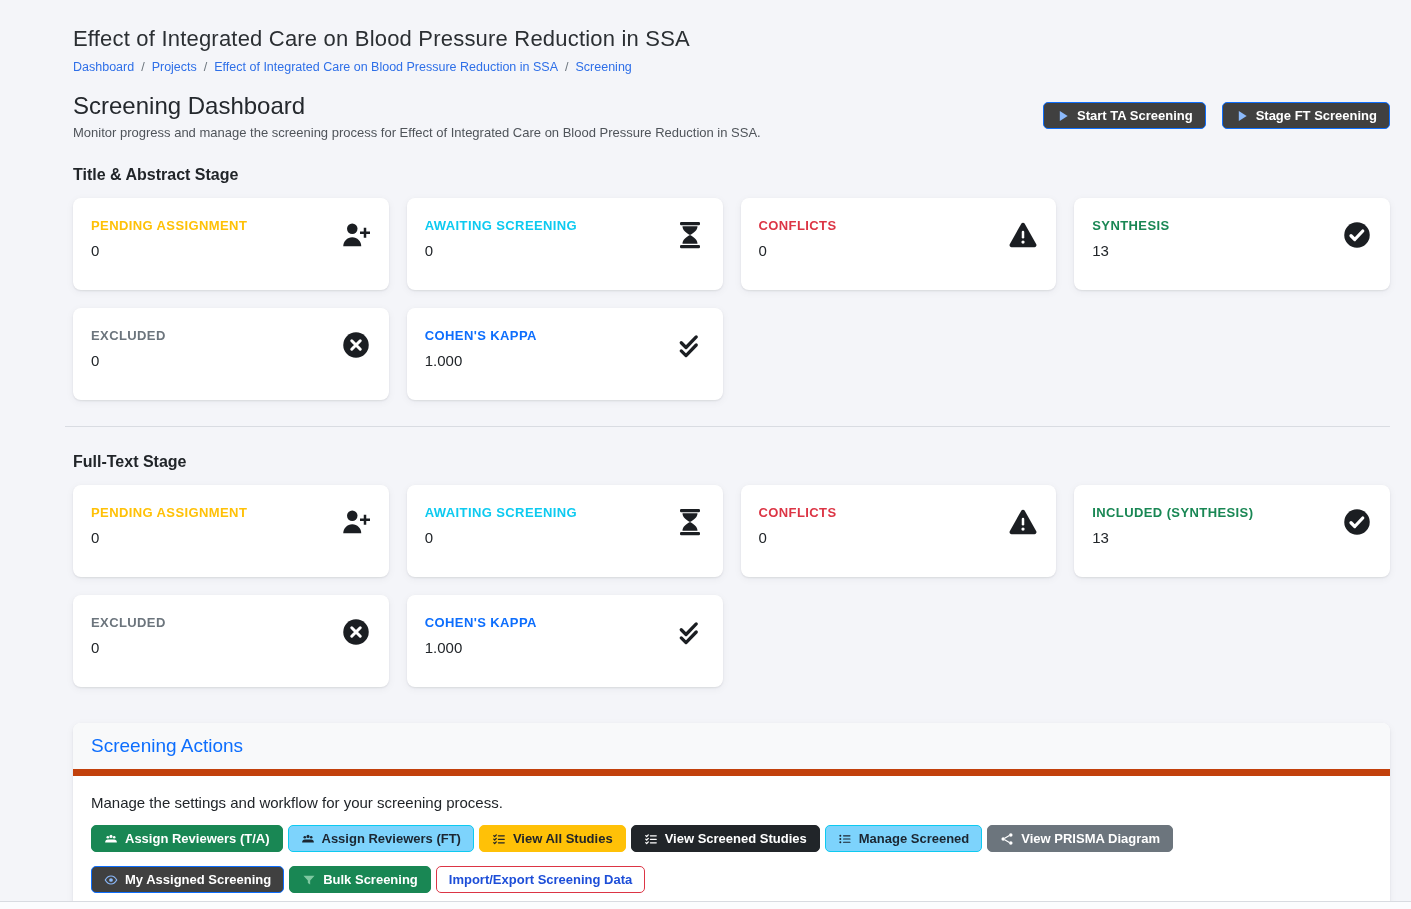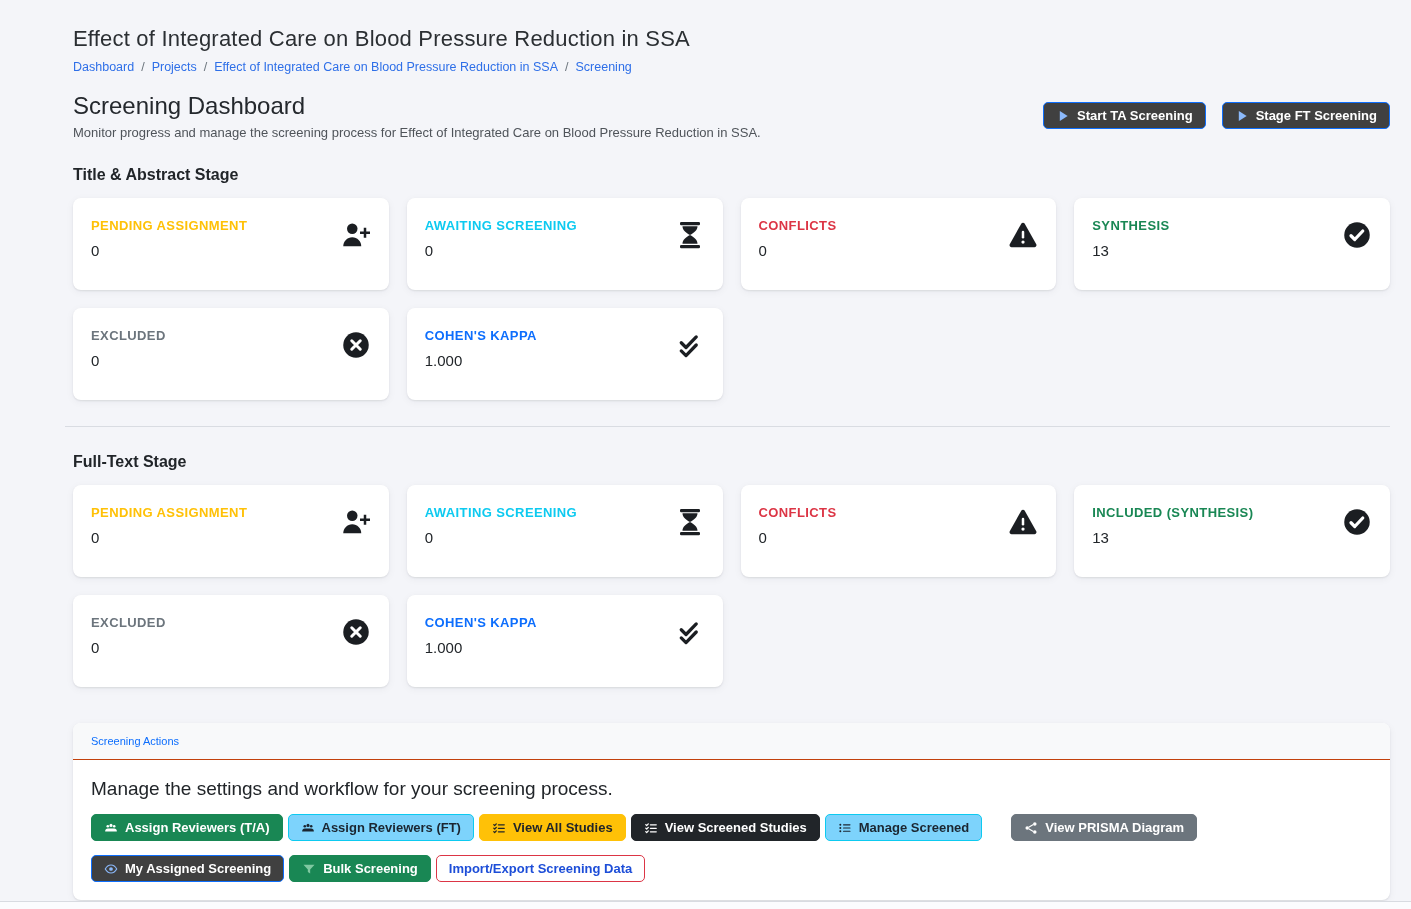--- a/index.html
+++ b/index.html
@@ -29,21 +29,21 @@
     border: 1px solid transparent; border-radius: 5px;
     padding: 5px 12px; font-family: "Liberation Sans", sans-serif;
     font-size: 13px; font-weight: 600; cursor: pointer; white-space: nowrap;
   }
   .btn svg { width: 14px; height: 14px; display: block; }
   .btn-primary   { background: #404040; border-color: #0d6efd; color: #fff; }
   .btn-success   { background: #198754; border-color: #198754; color: #ffffff; }
   .btn-info      { background: #7dd3fc; border-color: #0dcaf0; color: #1b2631; }
   .btn-warning   { background: #ffc107; border-color: #ffc107; color: #212529; }
   .btn-dark      { background: #212529; border-color: #212529; color: #fff; }
-  .btn-secondary { background: #6c757d; border-color: #6c757d; color: #fff; margin-left: 24px; }
+  .btn-secondary { background: #6c757d; border-color: #6c757d; color: #fff; }
   .btn-outline-danger { background: #fff; border-color: #dc3545; color: #1d4ed8; }
   .tint-blue  { color: #8bb9fb; }
   .tint-green { color: #7fc8a1; }
 
   .section-title { margin-top: 26px; font-size: 16px; font-weight: 700; color: #212529; }
 
   .cards-grid {
     margin-top: 14px;
     display: grid; grid-template-columns: repeat(4, 1fr);
     gap: 18px;
@@ -66,25 +66,25 @@
   .c-primary   { color: #0d6efd; }
 
   .divider { border: none; border-top: 1px solid #d9dce2; margin-top: 26px; margin-left: -8px; }
 
   .actions-card {
     margin-top: 36px; background: #fff; border-radius: 8px;
     box-shadow: 0 1px 2px rgba(0,0,0,.09), 0 2px 8px rgba(20,30,60,.05);
     overflow: hidden;
   }
   .actions-header {
-    background: #f8f9fa; border-bottom: 1px solid #c2410c;
-    padding: 12px 18px; font-size: 11px; color: #0d6efd;
+    background: #f8f9fa; border-bottom: 7px solid #c2410c;
+    padding: 12px 18px; font-size: 19px; color: #0d6efd;
   }
   .actions-body { padding: 18px; }
-  .actions-desc { font-size: 19px; color: #212529; }
+  .actions-desc { font-size: 15px; color: #212529; }
   .actions-row { display: flex; gap: 5px; margin-top: 14px; flex-wrap: wrap; }
 
   .page-footer {
     position: absolute; left: 0; bottom: 0; width: 1411px; height: 8px;
     border-top: 1px solid #d8dbe1; background: #fbfcfe;
   }
 </style>
 </head>
 <body>
 

